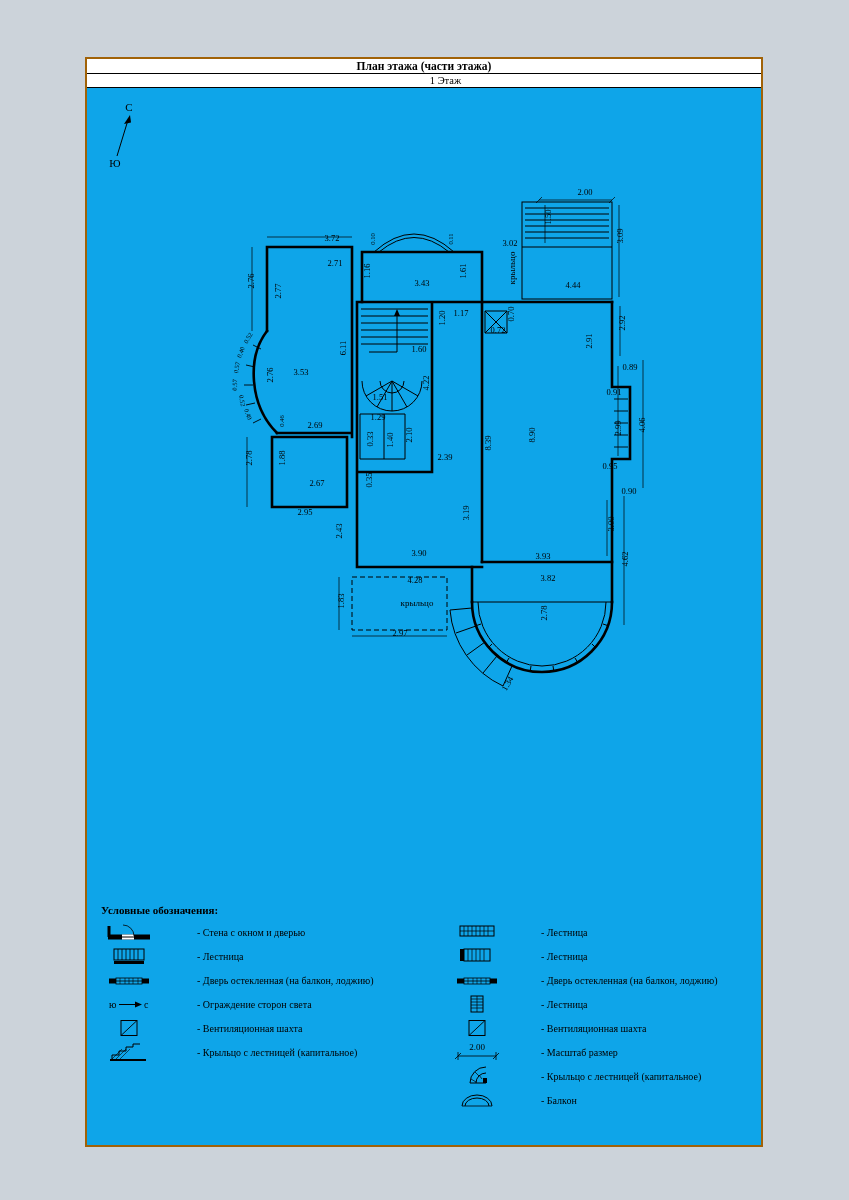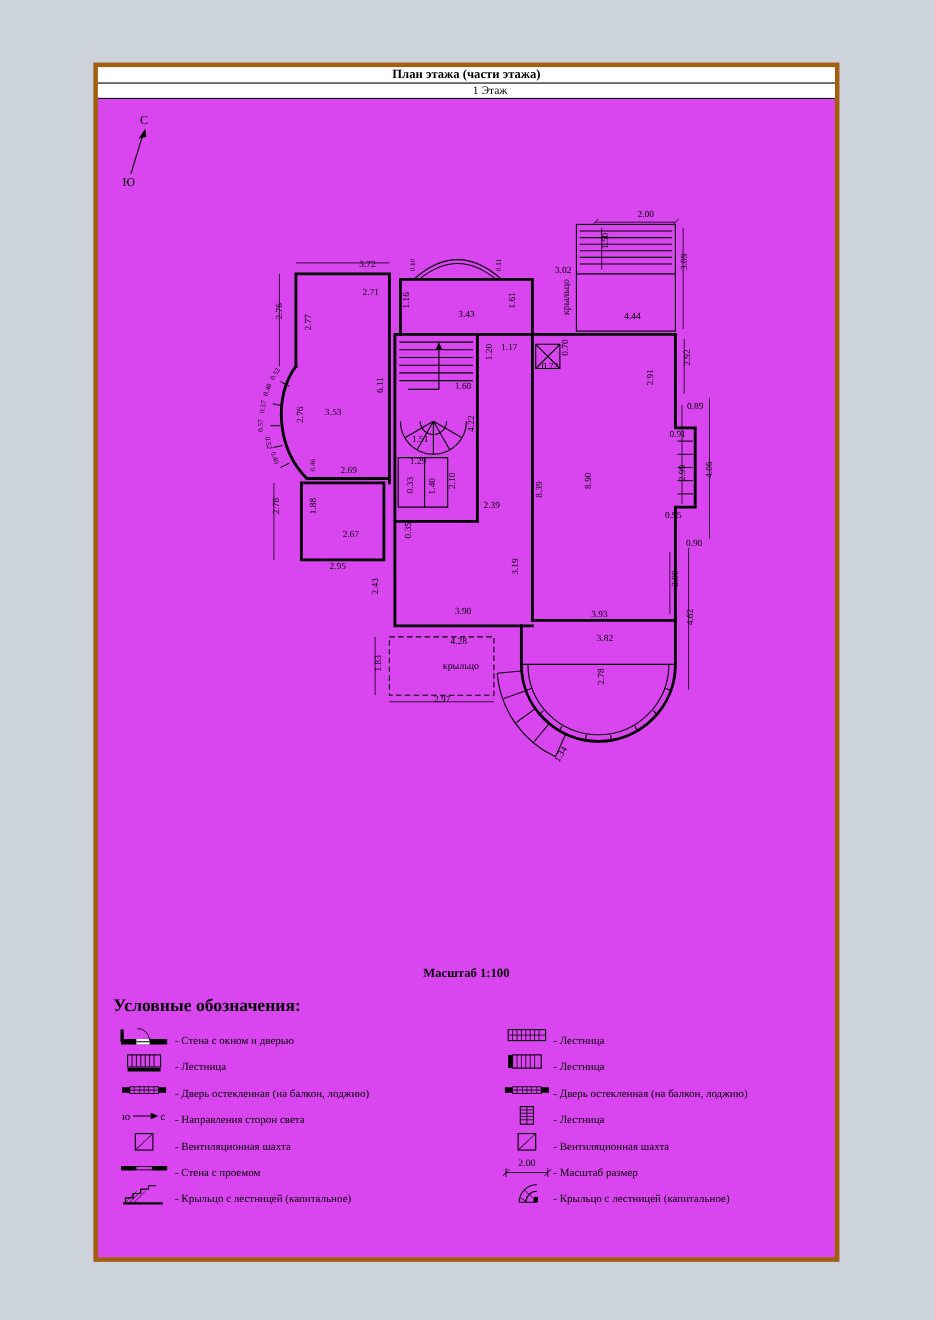--- a/index.html
+++ b/index.html
@@ -1,34 +1,34 @@
 <!DOCTYPE html>
 <html><head>
 <meta charset="utf-8">
 <style>
   *{margin:0;padding:0;box-sizing:border-box}
   html,body{width:849px;height:1200px;background:#ccd3da;overflow:hidden;
     font-family:"Liberation Serif",serif;color:#000;}
   .page{position:absolute;left:85px;top:57px;width:678px;height:1090px;
-    background:#d946ef;border:4px solid #a16207;}
+    background:#0ea5e9;border:2px solid #a16207;}
   .titlebar{position:absolute;top:0;left:0;right:0;background:#fff;}
   .title-row{height:15px;border-bottom:1px solid #000;text-align:center;
     font-weight:bold;font-size:11.5px;line-height:15px;}
   .subtitle-row{height:14px;border-bottom:1px solid #000;text-align:center;
     font-size:10.5px;line-height:14px;padding-left:43px;}
   svg.plan{position:absolute;left:0;top:0;}
   .scale{position:absolute;top:818px;left:0;width:100%;text-align:center;
     font-weight:bold;font-size:11.5px;}
   .legend{position:absolute;top:845px;left:14px;right:6px;}
-  .legend-heading{font-weight:bold;font-size:16px;margin-bottom:4px;}
+  .legend-heading{font-weight:bold;font-size:11px;margin-bottom:4px;}
   .legend-cols{position:relative;}
   .lcol{position:absolute;top:0;}
   .lcol.left{left:0;width:345px;}
   .lcol.right{left:352px;width:300px;}
-  .lrow{display:flex;align-items:flex-end;height:24px;}
+  .lrow{display:flex;align-items:center;height:24px;gap:40px;}
   .licon{flex:0 0 56px;width:56px;display:flex;justify-content:center;align-items:center;}
   .lcol.right .licon{flex:0 0 48px;width:48px;}
   .llabel{font-size:10px;white-space:nowrap;}
 </style>
 </head>
 <body>
 
 <div class="page">
 
   <div class="titlebar">
@@ -168,21 +168,20 @@
         <text x="423" y="626" font-size="8.5" text-anchor="middle" transform="rotate(-60 423 626)">1.34</text>
         <text x="163" y="280" font-size="6.5" text-anchor="middle" transform="rotate(-60 163 280)">0.52</text>
         <text x="156" y="294" font-size="6.5" text-anchor="middle" transform="rotate(-70 156 294)">0.40</text>
         <text x="152" y="309" font-size="6.5" text-anchor="middle" transform="rotate(-80 152 309)">0.57</text>
         <text x="150" y="326" font-size="6.5" text-anchor="middle" transform="rotate(-88 150 326)">0.57</text>
         <text x="153" y="342" font-size="6.5" text-anchor="middle" transform="rotate(80 153 342)">0.52</text>
         <text x="159" y="356" font-size="6.5" text-anchor="middle" transform="rotate(70 159 356)">0.40</text>
       </g>
   </svg>
 
-  <div class="scale">Масштаб 1:100</div>
 
   <div class="legend">
     <div class="legend-heading">Условные обозначения:</div>
     <div class="legend-cols">
       <div class="lcol left" id="legend-left">
           <div class="lrow">
             <span class="licon">
               <svg width="48" height="20" viewBox="0 0 46 20" font-family="Liberation Serif, serif">
                 <path d="M2,15 H44" stroke="#000" fill="none" stroke-width="5"></path>
                 <path d="M3,15 V4" stroke="#000" fill="none" stroke-width="3"></path>
@@ -216,39 +215,30 @@
           </div>
           <div class="lrow">
             <span class="licon">
               <svg width="48" height="20" viewBox="0 0 46 20" font-family="Liberation Serif, serif">
                 <text x="3" y="14" font-size="10">ю</text>
                 <path d="M13,10.5 H29" stroke="#000" fill="none" stroke-width="1"></path>
                 <path d="M36,10.5 l-7,-3 v6 z" fill="#000"></path>
                 <text x="38" y="14" font-size="10">с</text>
               </svg>
             </span>
-            <span class="llabel">- Направления сторон света</span>
+            <span class="llabel">- Ограждение сторон света</span>
           </div>
           <div class="lrow">
             <span class="licon">
               <svg width="48" height="20" viewBox="0 0 46 20" font-family="Liberation Serif, serif">
                 <rect x="15" y="2.5" width="16" height="15" stroke="#000" fill="none" stroke-width="1"></rect>
                 <path d="M15,17.5 L31,2.5" stroke="#000" fill="none" stroke-width="0.9"></path>
               </svg>
             </span>
             <span class="llabel">- Вентиляционная шахта</span>
-          </div>
-          <div class="lrow">
-            <span class="licon">
-              <svg width="48" height="20" viewBox="0 0 46 20" font-family="Liberation Serif, serif">
-                <path d="M2,10 H16 M30,10 H44" stroke="#000" fill="none" stroke-width="4"></path>
-                <path d="M16,8.5 H30 M16,11.5 H30" stroke="#000" fill="none" stroke-width="0.8"></path>
-              </svg>
-            </span>
-            <span class="llabel">- Стена с проемом</span>
           </div>
           <div class="lrow">
             <span class="licon">
               <svg width="48" height="20" viewBox="0 0 46 20" font-family="Liberation Serif, serif">
                 <path d="M6,17 V13 H13 V9 H20 V5 H27 V2 H34" stroke="#000" fill="none" stroke-width="1"></path>
                 <path d="M6,17 L16,7 M10,17 L20,7 M14,17 L24,7" stroke="#000" fill="none" stroke-width="0.6"></path>
                 <path d="M4,18 H40" stroke="#000" fill="none" stroke-width="2"></path>
               </svg>
             </span>
             <span class="llabel">- Крыльцо с лестницей (капитальное)</span>
@@ -319,17 +309,27 @@
               <svg width="48" height="20" viewBox="0 0 46 20" font-family="Liberation Serif, serif">
                 <path d="M16,17 A16,16 0 0 1 32,1" stroke="#000" fill="none" stroke-width="1"></path>
                 <path d="M22,17 A10,10 0 0 1 32,7" stroke="#000" fill="none" stroke-width="1"></path>
                 <path d="M25,10 L21,6 M28,13 L25,9 M22,16 L17,13" stroke="#000" fill="none" stroke-width="0.7"></path>
                 <path d="M16,17 H32" stroke="#000" fill="none" stroke-width="1"></path>
                 <rect x="29" y="12" width="4" height="5" fill="#000"></rect>
               </svg>
             </span>
             <span class="llabel">- Крыльцо с лестницей (капитальное)</span>
           </div>
+          <div class="lrow">
+            <span class="licon">
+              <svg width="48" height="20" viewBox="0 0 46 20" font-family="Liberation Serif, serif">
+                <path d="M8,16 A15,11 0 0 1 38,16" stroke="#000" fill="none" stroke-width="1"></path>
+                <path d="M11,16 A12,8 0 0 1 35,16" stroke="#000" fill="none" stroke-width="1"></path>
+                <path d="M8,16 H38" stroke="#000" fill="none" stroke-width="0.8"></path>
+              </svg>
+            </span>
+            <span class="llabel">- Балкон</span>
+          </div>
         </div>
     </div>
   </div>
 
 </div>
 
 </body></html>

